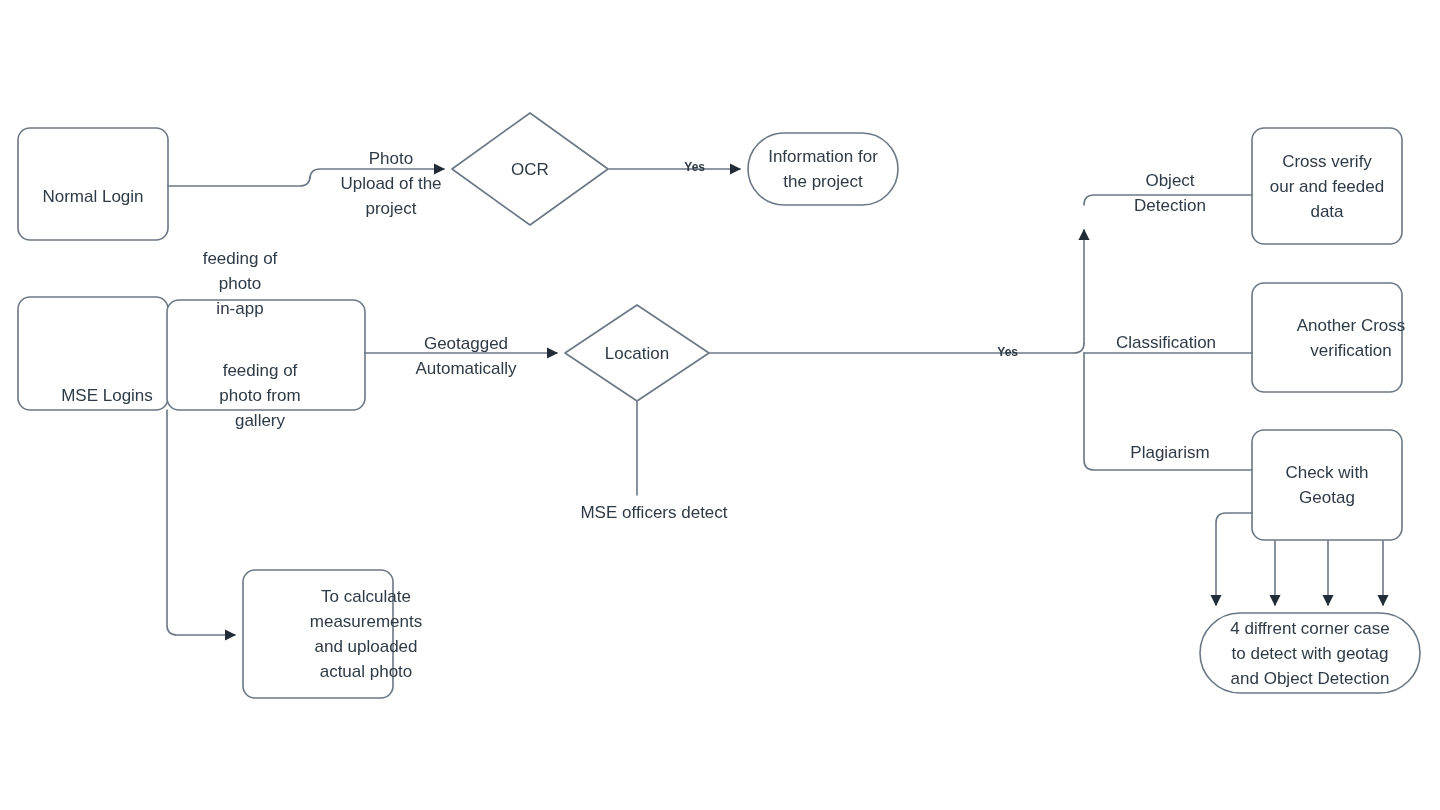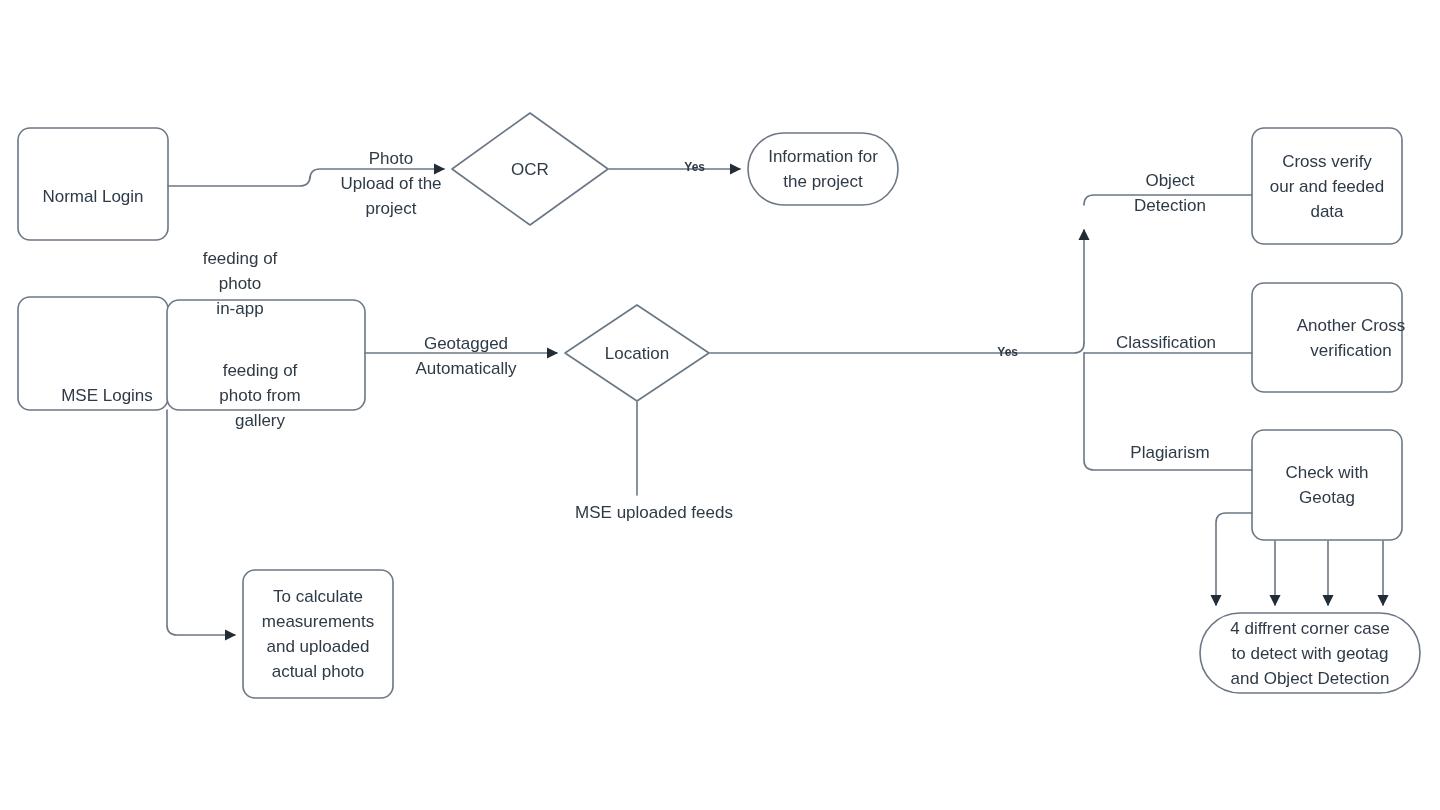--- a/index.html
+++ b/index.html
@@ -121,21 +121,21 @@
 
   <div class="node-label" style="left:32px;top:297px;width:150px;height:113px;margin-top:42px;">MSE Logins</div>
 
   <div class="node-label" style="left:452px;top:145px;width:156px;height:48px;">OCR</div>
 
   <div class="node-label" style="left:748px;top:133px;width:150px;height:72px;">Information for
 the project</div>
 
   <div class="node-label" style="left:565px;top:329px;width:144px;height:48px;">Location</div>
 
-  <div class="node-label" style="left:243px;top:570px;width:150px;height:128px;">To calculate
+  <div class="node-label" style="left:243px;top:570px;width:150px;height:128px;padding-left:48px;">To calculate
 measurements
 and uploaded
 actual  photo</div>
 
   <div class="node-label" style="left:1252px;top:128px;width:150px;height:116px;">Cross verify
 our and feeded
 data</div>
 
   <div class="node-label" style="left:1252px;top:283px;width:150px;height:109px;padding-left:24px;">Another Cross
 verification</div>
@@ -157,21 +157,21 @@
 photo
 in-app</div>
 
   <div class="edge-label" style="left:190px;top:358px;width:140px;">feeding of
 photo from
 gallery</div>
 
   <div class="edge-label" style="left:386px;top:331px;width:160px;">Geotagged
 Automatically</div>
 
-  <div class="edge-label" style="left:534px;top:500px;width:240px;">MSE uploaded feeds</div>
+  <div class="edge-label" style="left:534px;top:500px;width:240px;">MSE officers detect</div>
 
 
   <div class="edge-label bold" style="left:958px;top:344px;width:60px;">Yes</div>
 
   <div class="edge-label" style="left:1100px;top:168px;width:140px;">Object
 Detection</div>
 
   <div class="edge-label" style="left:1092px;top:330px;width:148px;">Classification</div>
 
   <div class="edge-label" style="left:1100px;top:440px;width:140px;">Plagiarism</div>

